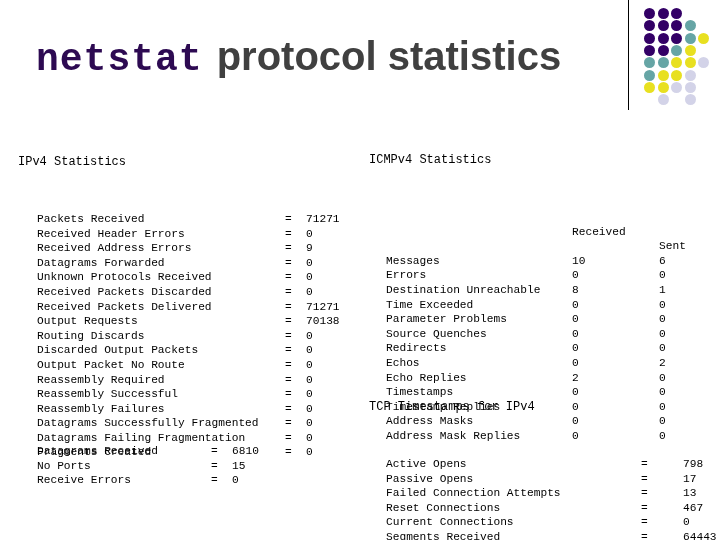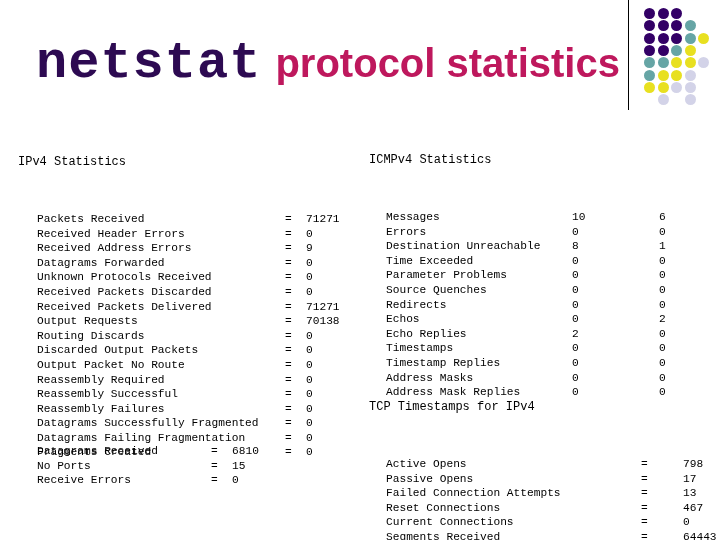--- a/index.html
+++ b/index.html
@@ -20,29 +20,29 @@
   
   #title-block {
     position: absolute;
     left: 36px;
     top: 34px;
     white-space: nowrap;
   }
   .title-mono {
     font-family: "Liberation Mono", "DejaVu Sans Mono", monospace;
     font-weight: bold;
-    font-size: 52px;
+    font-size: 38px;
     color: #2D0A52;
     letter-spacing: 1px;
   }
   .title-sans {
     font-family: "Liberation Sans", "DejaVu Sans", sans-serif;
     font-weight: bold;
     font-size: 40px;
-    color: #be185d;
+    color: #404040;
     margin-left: 14px;
   }
 
   
   #header-divider {
     position: absolute;
     left: 628px;
     top: 0px;
     width: 1px;
     height: 110px;
@@ -170,19 +170,23 @@
   <div class="section-title">IPv4 Statistics</div>
   <div id="ipv4-rows"><div class="stat-row"><span class="stat-label">Packets Received</span><span class="stat-eq">=</span><span class="stat-val">71271</span></div><div class="stat-row"><span class="stat-label">Received Header Errors</span><span class="stat-eq">=</span><span class="stat-val">0</span></div><div class="stat-row"><span class="stat-label">Received Address Errors</span><span class="stat-eq">=</span><span class="stat-val">9</span></div><div class="stat-row"><span class="stat-label">Datagrams Forwarded</span><span class="stat-eq">=</span><span class="stat-val">0</span></div><div class="stat-row"><span class="stat-label">Unknown Protocols Received</span><span class="stat-eq">=</span><span class="stat-val">0</span></div><div class="stat-row"><span class="stat-label">Received Packets Discarded</span><span class="stat-eq">=</span><span class="stat-val">0</span></div><div class="stat-row"><span class="stat-label">Received Packets Delivered</span><span class="stat-eq">=</span><span class="stat-val">71271</span></div><div class="stat-row"><span class="stat-label">Output Requests</span><span class="stat-eq">=</span><span class="stat-val">70138</span></div><div class="stat-row"><span class="stat-label">Routing Discards</span><span class="stat-eq">=</span><span class="stat-val">0</span></div><div class="stat-row"><span class="stat-label">Discarded Output Packets</span><span class="stat-eq">=</span><span class="stat-val">0</span></div><div class="stat-row"><span class="stat-label">Output Packet No Route</span><span class="stat-eq">=</span><span class="stat-val">0</span></div><div class="stat-row"><span class="stat-label">Reassembly Required</span><span class="stat-eq">=</span><span class="stat-val">0</span></div><div class="stat-row"><span class="stat-label">Reassembly Successful</span><span class="stat-eq">=</span><span class="stat-val">0</span></div><div class="stat-row"><span class="stat-label">Reassembly Failures</span><span class="stat-eq">=</span><span class="stat-val">0</span></div><div class="stat-row"><span class="stat-label">Datagrams Successfully Fragmented</span><span class="stat-eq">=</span><span class="stat-val">0</span></div><div class="stat-row"><span class="stat-label">Datagrams Failing Fragmentation</span><span class="stat-eq">=</span><span class="stat-val">0</span></div><div class="stat-row"><span class="stat-label">Fragments Created</span><span class="stat-eq">=</span><span class="stat-val">0</span></div></div>
 </div>
 
 <div class="pane" id="udp-pane">
   <div id="udp-rows"><div class="stat-row"><span class="stat-label">Datagrams Received</span><span class="stat-eq">=</span><span class="stat-val">6810</span></div><div class="stat-row"><span class="stat-label">No Ports</span><span class="stat-eq">=</span><span class="stat-val">15</span></div><div class="stat-row"><span class="stat-label">Receive Errors</span><span class="stat-eq">=</span><span class="stat-val">0</span></div></div>
 </div>
 
 <div class="pane" id="icmp-pane">
   <div class="section-title">ICMPv4 Statistics</div>
+  <div class="header-row">
+    <span class="col-head recv-col">Received</span>
+    <span class="col-head sent-col">Sent</span>
+  </div>
   <div id="icmp-rows"><div class="stat-row"><span class="stat-label">Messages</span><span class="stat-val recv-col">10</span><span class="stat-val sent-col">6</span></div><div class="stat-row"><span class="stat-label">Errors</span><span class="stat-val recv-col">0</span><span class="stat-val sent-col">0</span></div><div class="stat-row"><span class="stat-label">Destination Unreachable</span><span class="stat-val recv-col">8</span><span class="stat-val sent-col">1</span></div><div class="stat-row"><span class="stat-label">Time Exceeded</span><span class="stat-val recv-col">0</span><span class="stat-val sent-col">0</span></div><div class="stat-row"><span class="stat-label">Parameter Problems</span><span class="stat-val recv-col">0</span><span class="stat-val sent-col">0</span></div><div class="stat-row"><span class="stat-label">Source Quenches</span><span class="stat-val recv-col">0</span><span class="stat-val sent-col">0</span></div><div class="stat-row"><span class="stat-label">Redirects</span><span class="stat-val recv-col">0</span><span class="stat-val sent-col">0</span></div><div class="stat-row"><span class="stat-label">Echos</span><span class="stat-val recv-col">0</span><span class="stat-val sent-col">2</span></div><div class="stat-row"><span class="stat-label">Echo Replies</span><span class="stat-val recv-col">2</span><span class="stat-val sent-col">0</span></div><div class="stat-row"><span class="stat-label">Timestamps</span><span class="stat-val recv-col">0</span><span class="stat-val sent-col">0</span></div><div class="stat-row"><span class="stat-label">Timestamp Replies</span><span class="stat-val recv-col">0</span><span class="stat-val sent-col">0</span></div><div class="stat-row"><span class="stat-label">Address Masks</span><span class="stat-val recv-col">0</span><span class="stat-val sent-col">0</span></div><div class="stat-row"><span class="stat-label">Address Mask Replies</span><span class="stat-val recv-col">0</span><span class="stat-val sent-col">0</span></div></div>
 </div>
 
 <div class="pane" id="tcp-pane">
   <div class="section-title">TCP Timestamps for IPv4</div>
   <div id="tcp-rows"><div class="stat-row"><span class="stat-label">Active Opens</span><span class="stat-eq">=</span><span class="stat-val">798</span></div><div class="stat-row"><span class="stat-label">Passive Opens</span><span class="stat-eq">=</span><span class="stat-val">17</span></div><div class="stat-row"><span class="stat-label">Failed Connection Attempts</span><span class="stat-eq">=</span><span class="stat-val">13</span></div><div class="stat-row"><span class="stat-label">Reset Connections</span><span class="stat-eq">=</span><span class="stat-val">467</span></div><div class="stat-row"><span class="stat-label">Current Connections</span><span class="stat-eq">=</span><span class="stat-val">0</span></div><div class="stat-row"><span class="stat-label">Segments Received</span><span class="stat-eq">=</span><span class="stat-val">64443</span></div></div>
 </div>
 
 </body></html>

